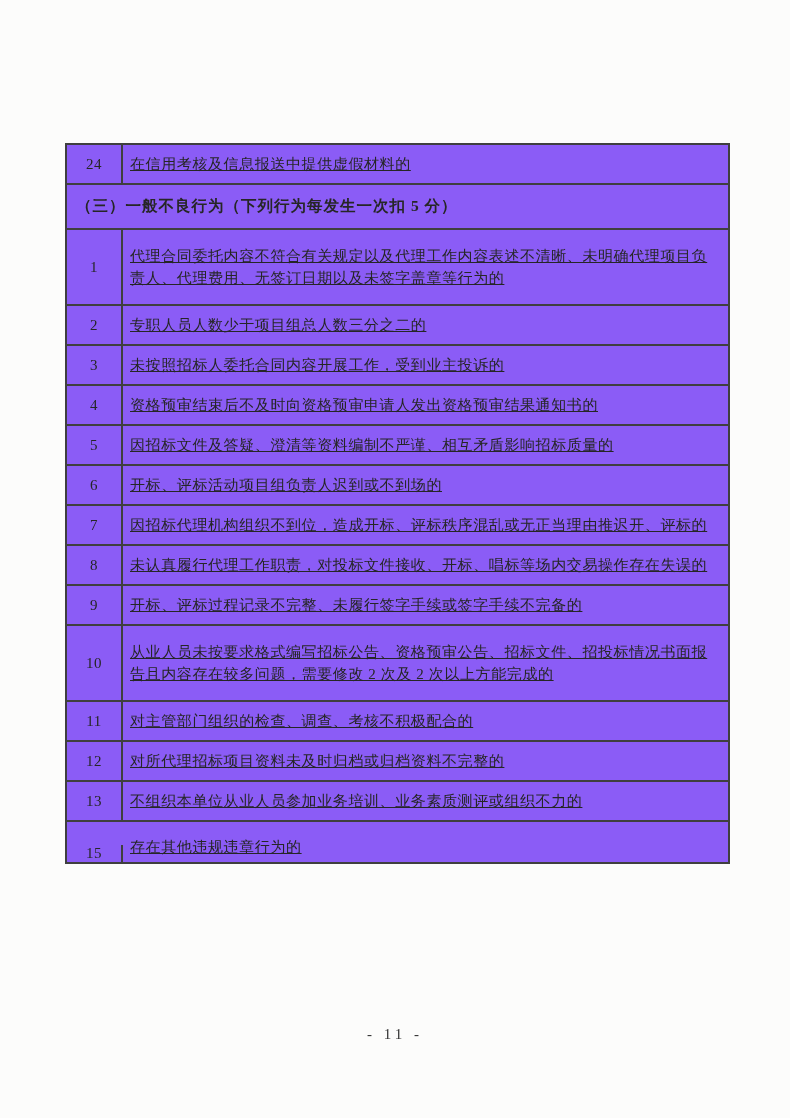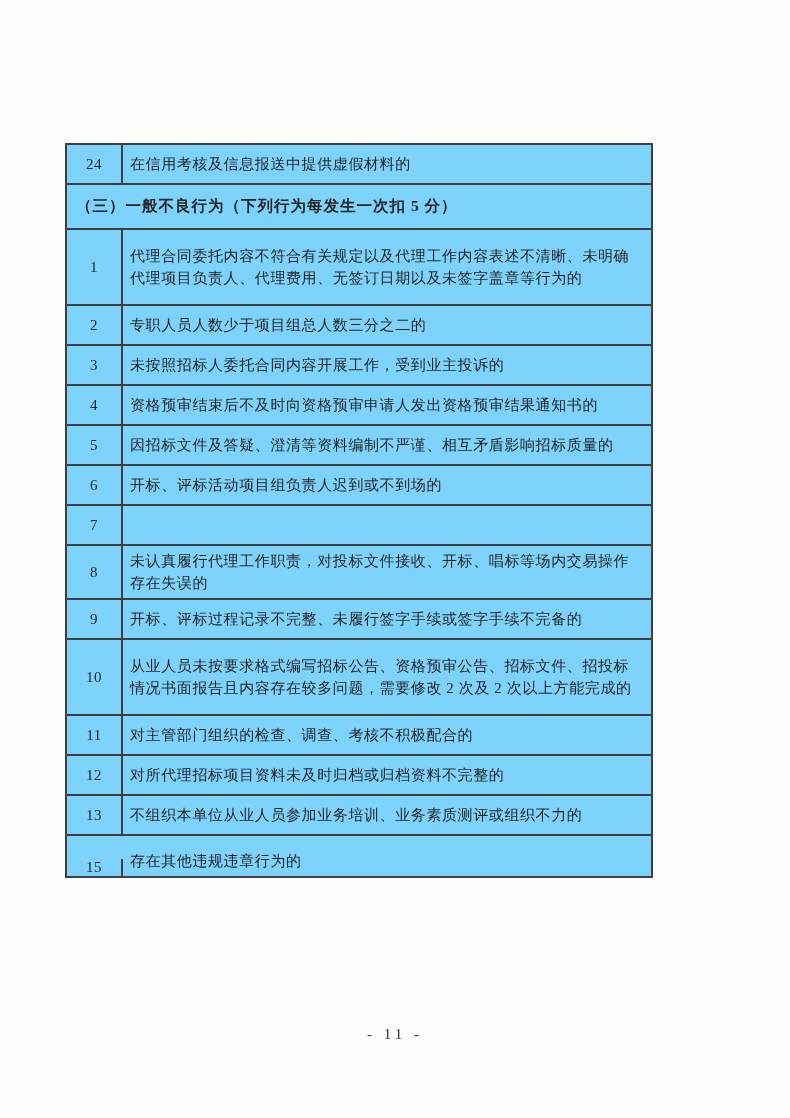--- a/index.html
+++ b/index.html
@@ -8,23 +8,23 @@
     position: relative;
     background: #fcfcfb;
     font-family: "Liberation Serif", "DejaVu Serif", serif;
     color: #262626;
     overflow: hidden;
   }
   .scan-table {
     position: absolute;
     left: 65px;
     top: 143px;
-    width: 588px;
+    width: 665px;
     border: 2px solid #3f3f3f;
-    background: #7dd3fc;
+    background: #8b5cf6;
   }
   .t-row {
     display: flex;
     border-bottom: 2px solid #3f3f3f;
     min-height: 40px;
     align-items: stretch;
   }
   .t-row:last-child { border-bottom: none; align-items: flex-end; }
   .t-row.h-header { min-height: 45px; }
   .t-row.h-tall { min-height: 76px; }
@@ -38,20 +38,21 @@
     letter-spacing: 0.5px;
   }
   .cell-text {
     flex: 1;
     display: flex;
     align-items: center;
     padding: 4px 8px 4px 7px;
     font-size: 15px;
     letter-spacing: 0.6px;
     line-height: 22px;
+    text-decoration: underline;
   }
   .h-tall .cell-text { line-height: 22px; }
   .section-header-cell {
     flex: 1;
     display: flex;
     align-items: center;
     padding: 2px 8px 2px 9px;
     font-size: 15.5px;
     font-weight: bold;
     letter-spacing: 1px;
@@ -100,20 +101,21 @@
   <div class="t-row">
     <div class="cell-num">5</div>
     <div class="cell-text">因招标文件及答疑、澄清等资料编制不严谨、相互矛盾影响招标质量的</div>
   </div>
   <div class="t-row">
     <div class="cell-num">6</div>
     <div class="cell-text">开标、评标活动项目组负责人迟到或不到场的</div>
   </div>
   <div class="t-row">
     <div class="cell-num">7</div>
+    <div class="cell-text">因招标代理机构组织不到位，造成开标、评标秩序混乱或无正当理由推迟开、评标的</div>
   </div>
   <div class="t-row">
     <div class="cell-num">8</div>
     <div class="cell-text">未认真履行代理工作职责，对投标文件接收、开标、唱标等场内交易操作存在失误的</div>
   </div>
   <div class="t-row">
     <div class="cell-num">9</div>
     <div class="cell-text">开标、评标过程记录不完整、未履行签字手续或签字手续不完备的</div>
   </div>
   <div class="t-row h-tall">

